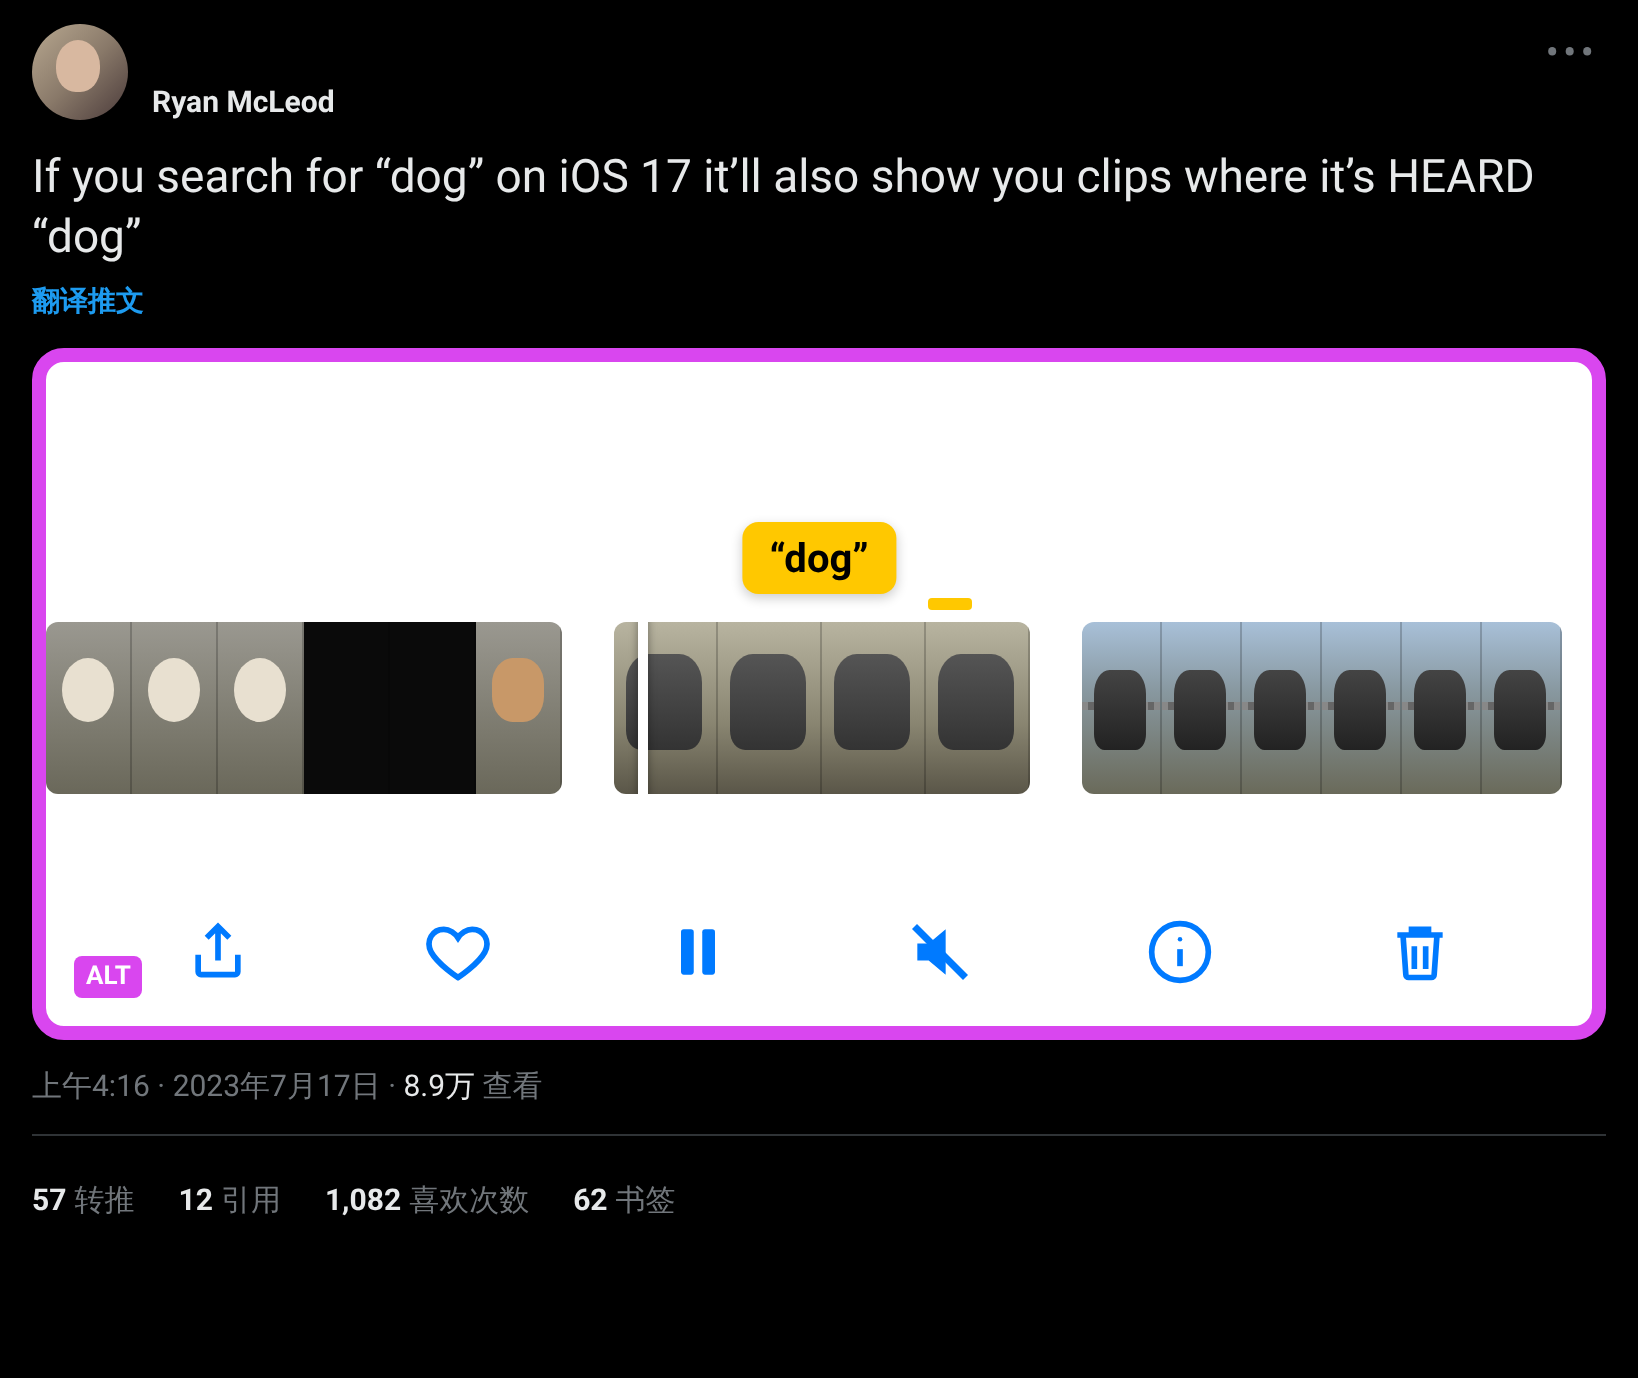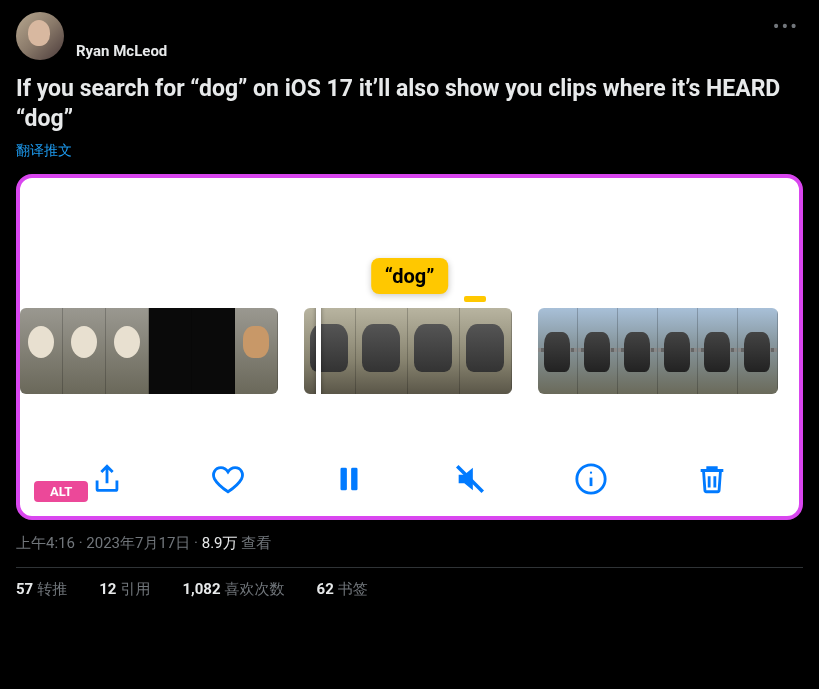--- a/index.html
+++ b/index.html
@@ -37,38 +37,38 @@
   .more-btn {
     color: #71767b; font-size: 20px; letter-spacing: 2px;
     padding: 4px 8px; cursor: pointer; user-select: none;
     position: absolute; right: 12px; top: 10px;
   }
   .tweet-text {
     margin-top: 14px;
     font-size: 23px;
     line-height: 1.3;
     color: #e7e9ea;
-    font-weight: bold;
   }
   .translate-link {
     margin-top: 8px;
     color: #1d9bf0;
     font-size: 14px;
     cursor: pointer;
     display: inline-block;
+    font-weight: bold;
   }
   .media-card {
     margin-top: 14px;
     border-radius: 16px;
     overflow: hidden;
     background: #fff;
     position: relative;
     width: 100%;
     height: 346px;
-    border: 4px solid #d946ef;
+    border: 7px solid #d946ef;
   }
   .search-bubble {
     position: absolute;
     top: 80px;
     left: 50%;
     transform: translateX(-50%);
     background: #ffc800;
     color: #000;
     font-weight: 700;
     font-size: 20px;
@@ -167,42 +167,42 @@
     color: #007aff;
     cursor: pointer;
     display: flex; align-items: center; justify-content: center;
   }
   .tb-btn svg { width: 100%; height: 100%; stroke: #007aff; fill: none; stroke-width: 2; }
   .tb-btn.pause svg rect { fill: #007aff; stroke: none; }
   .tb-btn.mute svg { fill: #007aff; stroke: #007aff; }
   .alt-badge {
     position: absolute;
     left: 14px; bottom: 14px;
-    background: #ec4899;
+    background: #d946ef;
     color: #fff;
     font-size: 13px;
     font-weight: 700;
-    padding: 3px 16px;
+    padding: 3px 6px;
     border-radius: 4px;
   }
   .meta-row {
     margin-top: 14px;
     color: #71767b;
     font-size: 15px;
   }
   .meta-row .views-num { color: #e7e9ea; font-weight: 400; }
   .divider {
     border: none;
     border-top: 1px solid #2f3336;
     margin-top: 14px;
   }
   .stats-row {
     display: flex;
-    gap: 32px;
-    margin-top: 12px;
+    gap: 22px;
+    margin-top: 23px;
     font-size: 15px;
     color: #71767b;
   }
   .stats-row .num { color: #e7e9ea; font-weight: 700; margin-right: 4px; }
 </style>
 </head>
 <body>
 
 <div class="tweet">
 

